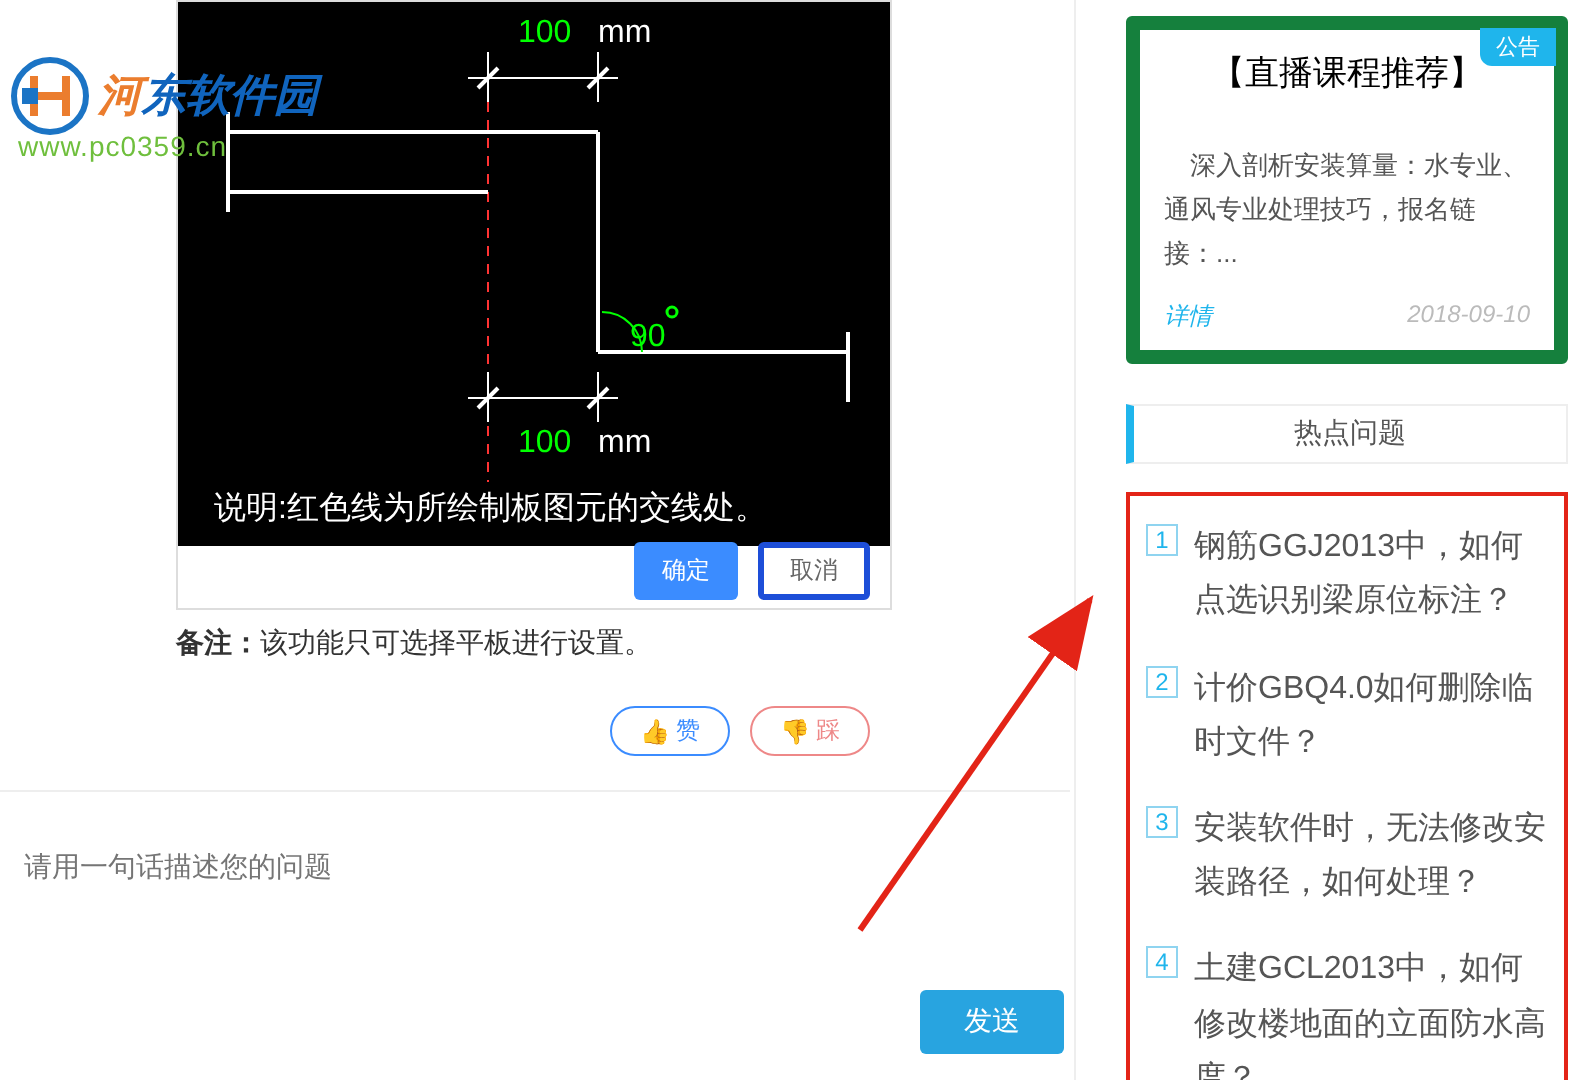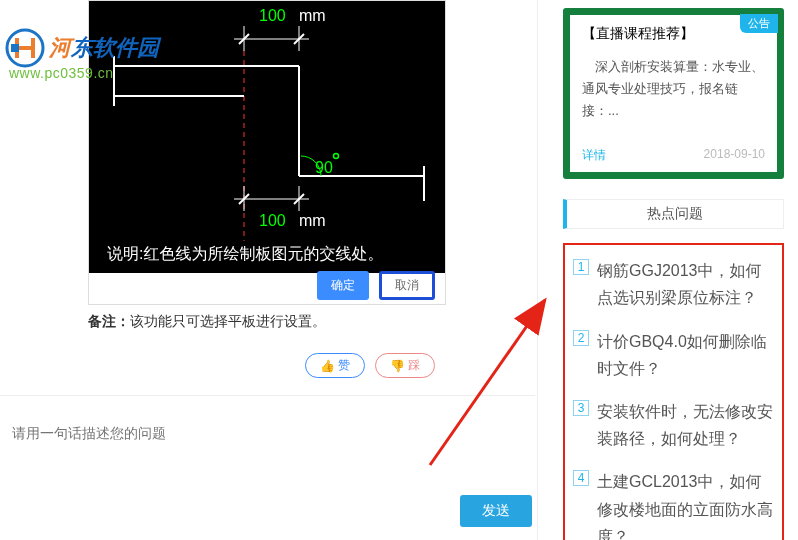--- a/index.html
+++ b/index.html
@@ -34,23 +34,23 @@
     
     .question-input { position: absolute; top: 425px; left: 12px; width: 500px; border: none; font-size: 14px; color: #bbb; outline: none; }
     
     .send-btn { position: absolute; top: 495px; left: 460px; background: #28a4e0; color: #fff; border: none; border-radius: 3px; padding: 7px 22px; font-size: 14px; cursor: pointer; }
     
     .right-panel { position: absolute; top: 0; left: 555px; width: 237px; height: 540px; }
     .vdiv { position: absolute; top: 0; left: -18px; width: 1px; height: 540px; background: #eee; }
     
     .notice-card { border: 7px solid #15803d; border-radius: 3px; margin: 8px 8px 0 8px; padding: 10px 12px 8px 12px; position: relative; }
     .notice-badge { position: absolute; top: -1px; right: -1px; background: #1fb5ec; color: #fff; font-size: 11px; padding: 2px 8px; border-bottom-left-radius: 6px; }
-    .notice-title { font-size: 14px; margin-bottom: 13px; }
+    .notice-title { text-align: center; font-size: 17px; margin-bottom: 24px; }
     .notice-body { font-size: 13px; color: #555; line-height: 1.7; text-indent: 1em; }
-    .notice-footer { display: flex; justify-content: space-between; margin-top: 25px; font-size: 12px; }
+    .notice-footer { display: flex; justify-content: space-between; margin-top: 12px; font-size: 12px; font-style: italic; }
     .notice-link { color: #1fb5ec; cursor: pointer; }
     .notice-date { color: #bbb; }
     
     .hot-section { margin: 20px 8px 0 8px; }
     .hot-header { border-left: 4px solid #1fb5ec; text-align: center; padding: 5px 0; color: #555; font-size: 14px; border-bottom: 1px solid #eee; border-top: 1px solid #eee; border-right: 1px solid #eee; }
     
     .hot-list { border: 2px solid #e32417; margin-top: 14px; padding: 12px 8px; }
     .hot-item { display: flex; align-items: flex-start; margin-bottom: 16px; cursor: pointer; }
     .hot-item:last-child { margin-bottom: 0; }
     .hot-num { border: 1px solid #8fd4f0; color: #1fb5ec; font-size: 12px; width: 16px; height: 16px; text-align: center; line-height: 14px; margin-right: 8px; flex-shrink: 0; margin-top: 2px; }

